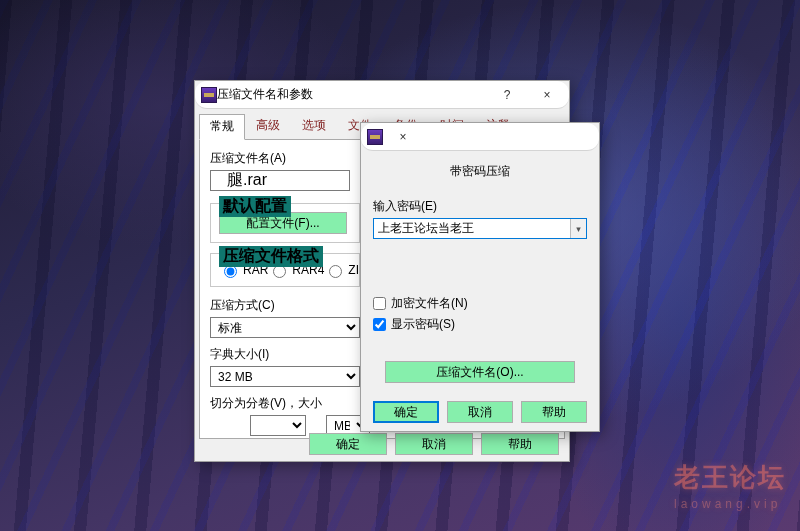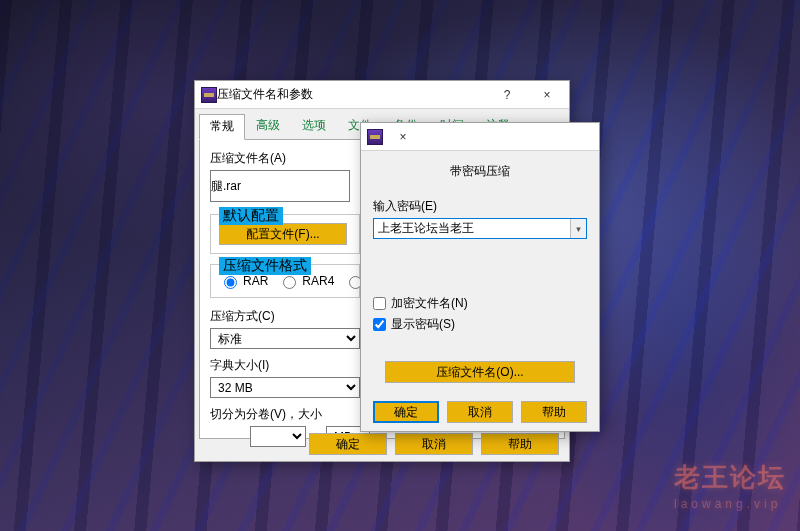--- a/index.html
+++ b/index.html
@@ -36,64 +36,64 @@
   }
 
   
   .win {
     position: absolute; background: #f0f0f0; border: 1px solid #a0a0a0;
     box-shadow: 4px 4px 14px rgba(0,0,0,0.35);
     font-size: 12px; color: #000;
   }
   .titlebar {
     height: 28px; background: #fff; display: flex; align-items: center;
-    padding: 0 2px 0 6px; border-bottom: 1px solid #d4d4d4;
+    padding: 0 2px 0 6px; border-bottom: 1px solid #d4d4d4; border-radius: 12px;
   }
   .titlebar .ttext { flex:1; font-size:12px; }
   .titlebar .tbtn {
     width: 40px; height: 26px; display:flex; align-items:center; justify-content:center;
     color:#333; cursor:default;
   }
 
   
   #dlg-archive { left: 194px; top: 80px; width: 376px; height: 382px; }
   .tabs {
     display:flex; padding: 4px 4px 0 4px; background:#f0f0f0;
   }
   .tab {
     padding: 3px 10px 4px; font-size:12px; border:1px solid transparent;
     border-bottom:none; margin-right:0px; cursor:default;
   }
   .tab.active {
     background:#fff; border-color:#aaa; border-bottom:1px solid #fff;
     position:relative; top:1px; z-index:2;
   }
-  .tab:not(.active){ color:#15803d; }
+  .tab:not(.active){ color:#7f1d1d; }
   .tabpanel {
     margin: 0 4px 4px 4px; background:#fff; border:1px solid #aaa;
     padding: 10px 10px 6px 10px; height: 300px; position:relative;
   }
   .row-label { font-size:12px; margin-bottom:3px; }
   .text-input {
-    width: 100%; height:32px; border:1px solid #7a7a7a; background:#fff;
-    font-size:12px; padding:1px 0;
+    width: 100%; height:21px; border:1px solid #7a7a7a; background:#fff;
+    font-size:16px; padding:1px 16px;
   }
   .fieldset {
     border:1px solid #c8c8c8; padding:8px 8px 8px 8px; margin-top:10px;
     position:relative;
   }
   .fieldset > .legend {
-    position:absolute; top:-8px; left:8px; background:#0ea5e9; padding:0 4px; font-size:14px;
+    position:absolute; top:-8px; left:8px; background:#0f766e; padding:0 4px; font-size:16px;font-weight:bold;
   }
   .btn {
-    height:22px; border:1px solid #adadad; background:#eab308;
+    height:22px; border:1px solid #adadad; background:#86efac;
     font-size:12px; padding:0 0; cursor:default;
   }
   .btn-wide { width: 140px; text-align:center; }
-  .radio-row { display:flex; gap:10px; align-items:flex-start; }
+  .radio-row { display:flex; align-items:flex-start; }
   .radio-row label { display:flex; align-items:center; gap:3px; font-size:12px; }
   .select {
     width:100%; height:21px; border:1px solid #7a7a7a; background:#fff;
     font-size:12px; padding:0 3px;
   }
   .split-row { display:flex; gap:20px; align-items:flex-end;margin-left:40px; }
   .dlg-buttons {
     position:absolute; left:0; right:0; bottom:6px;
     display:flex; justify-content:flex-end; gap:8px; padding:0 10px;
   }

